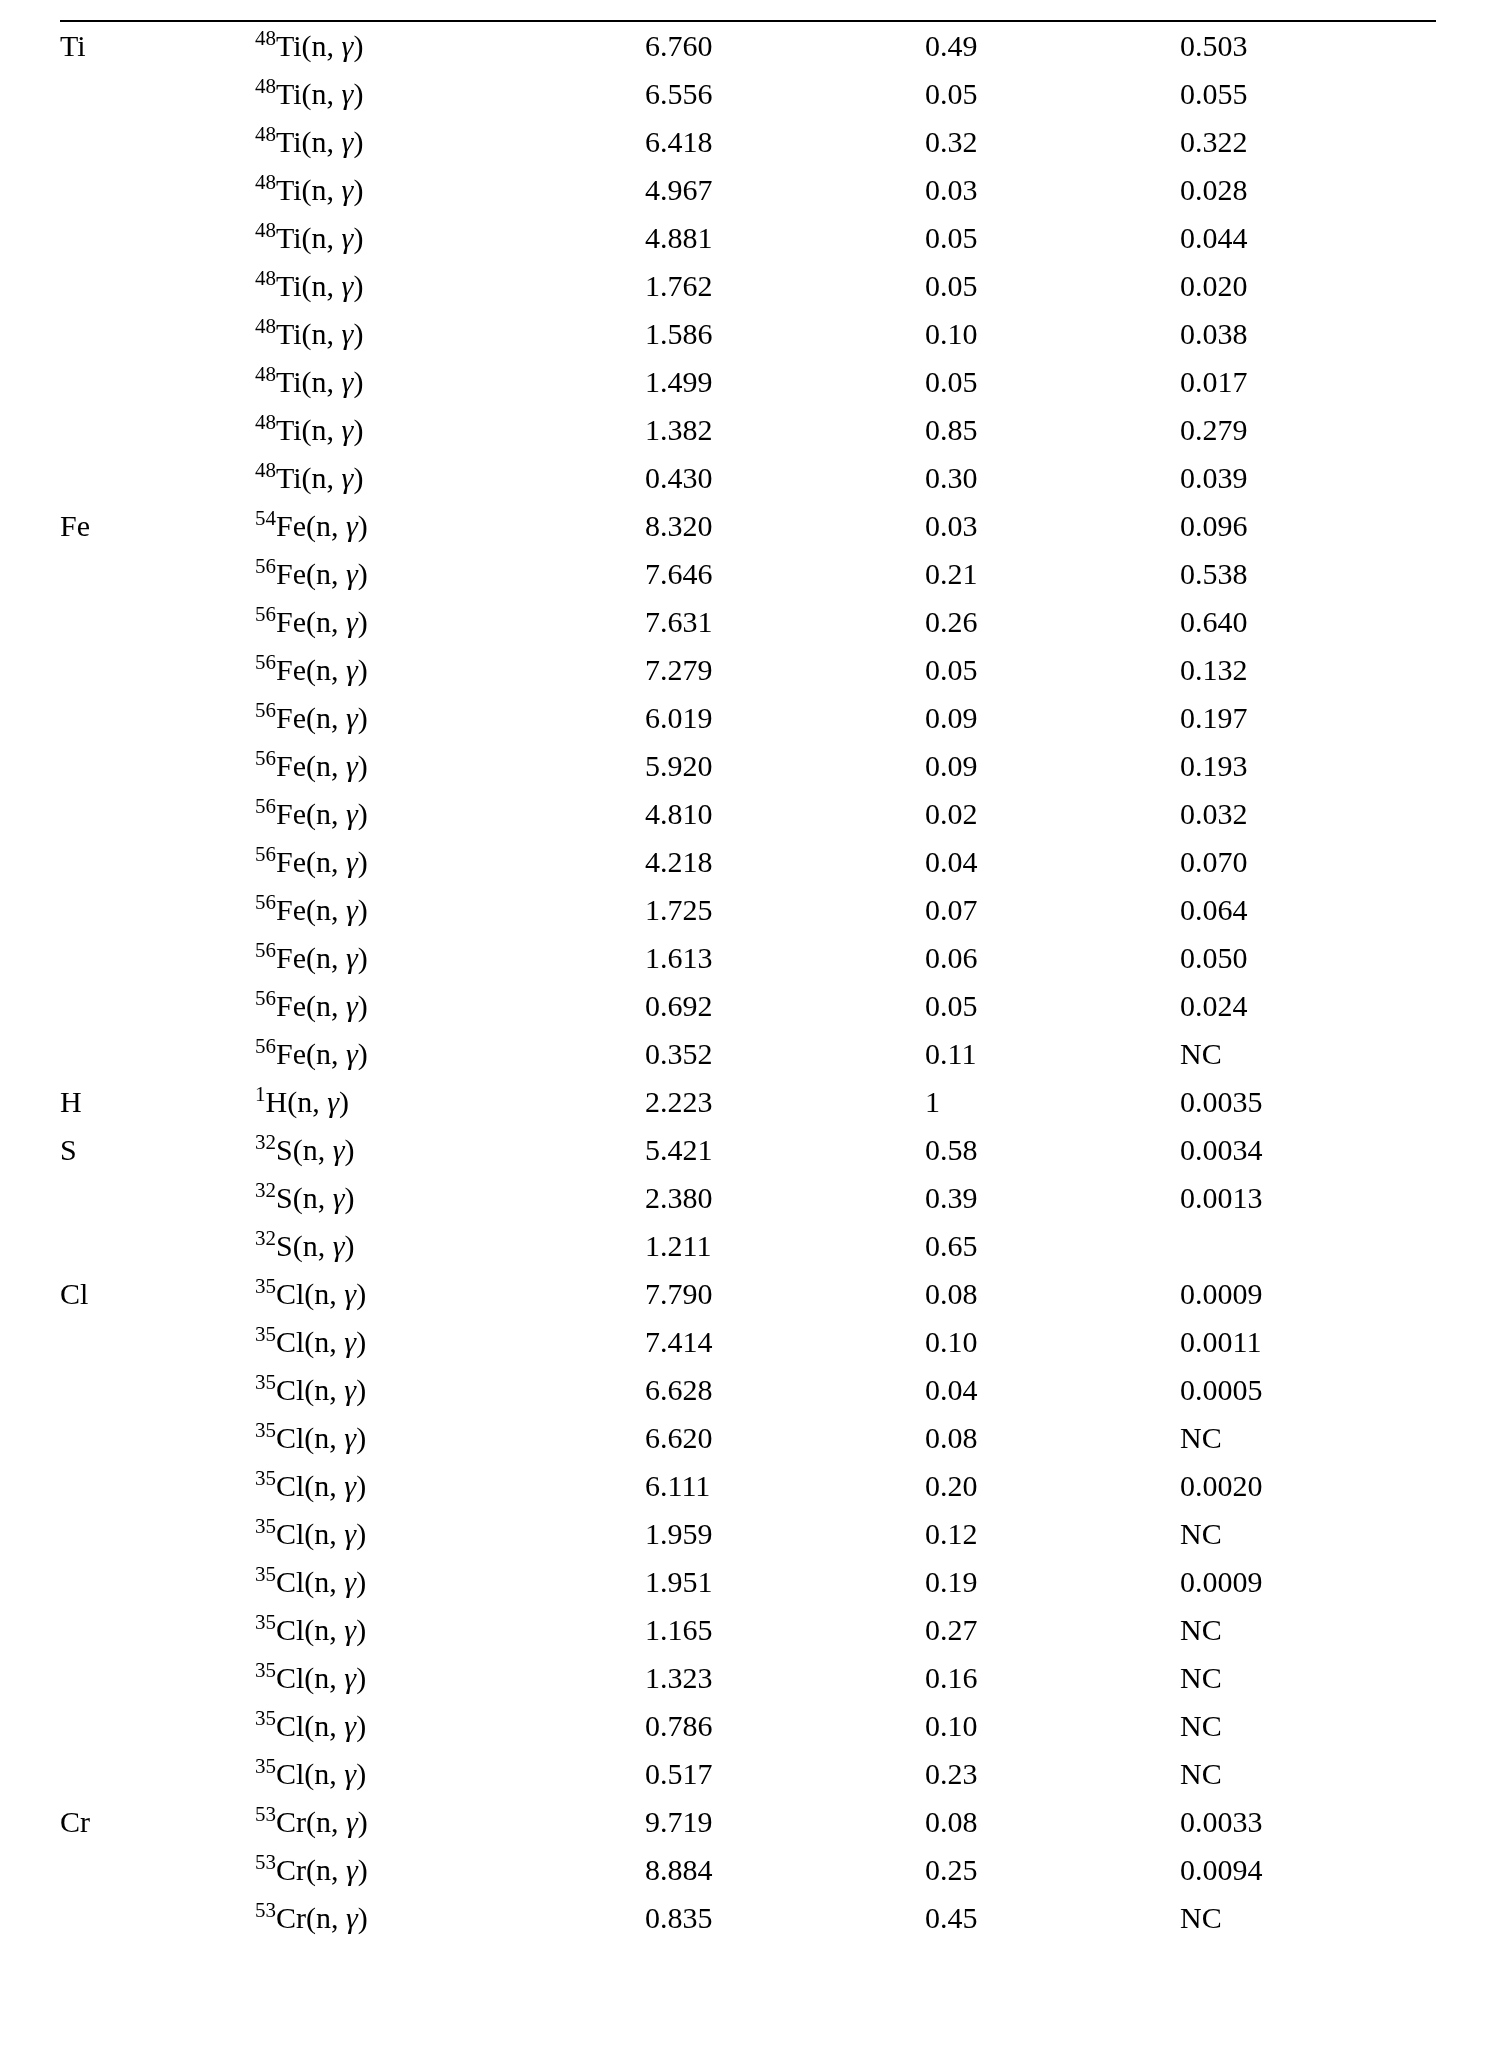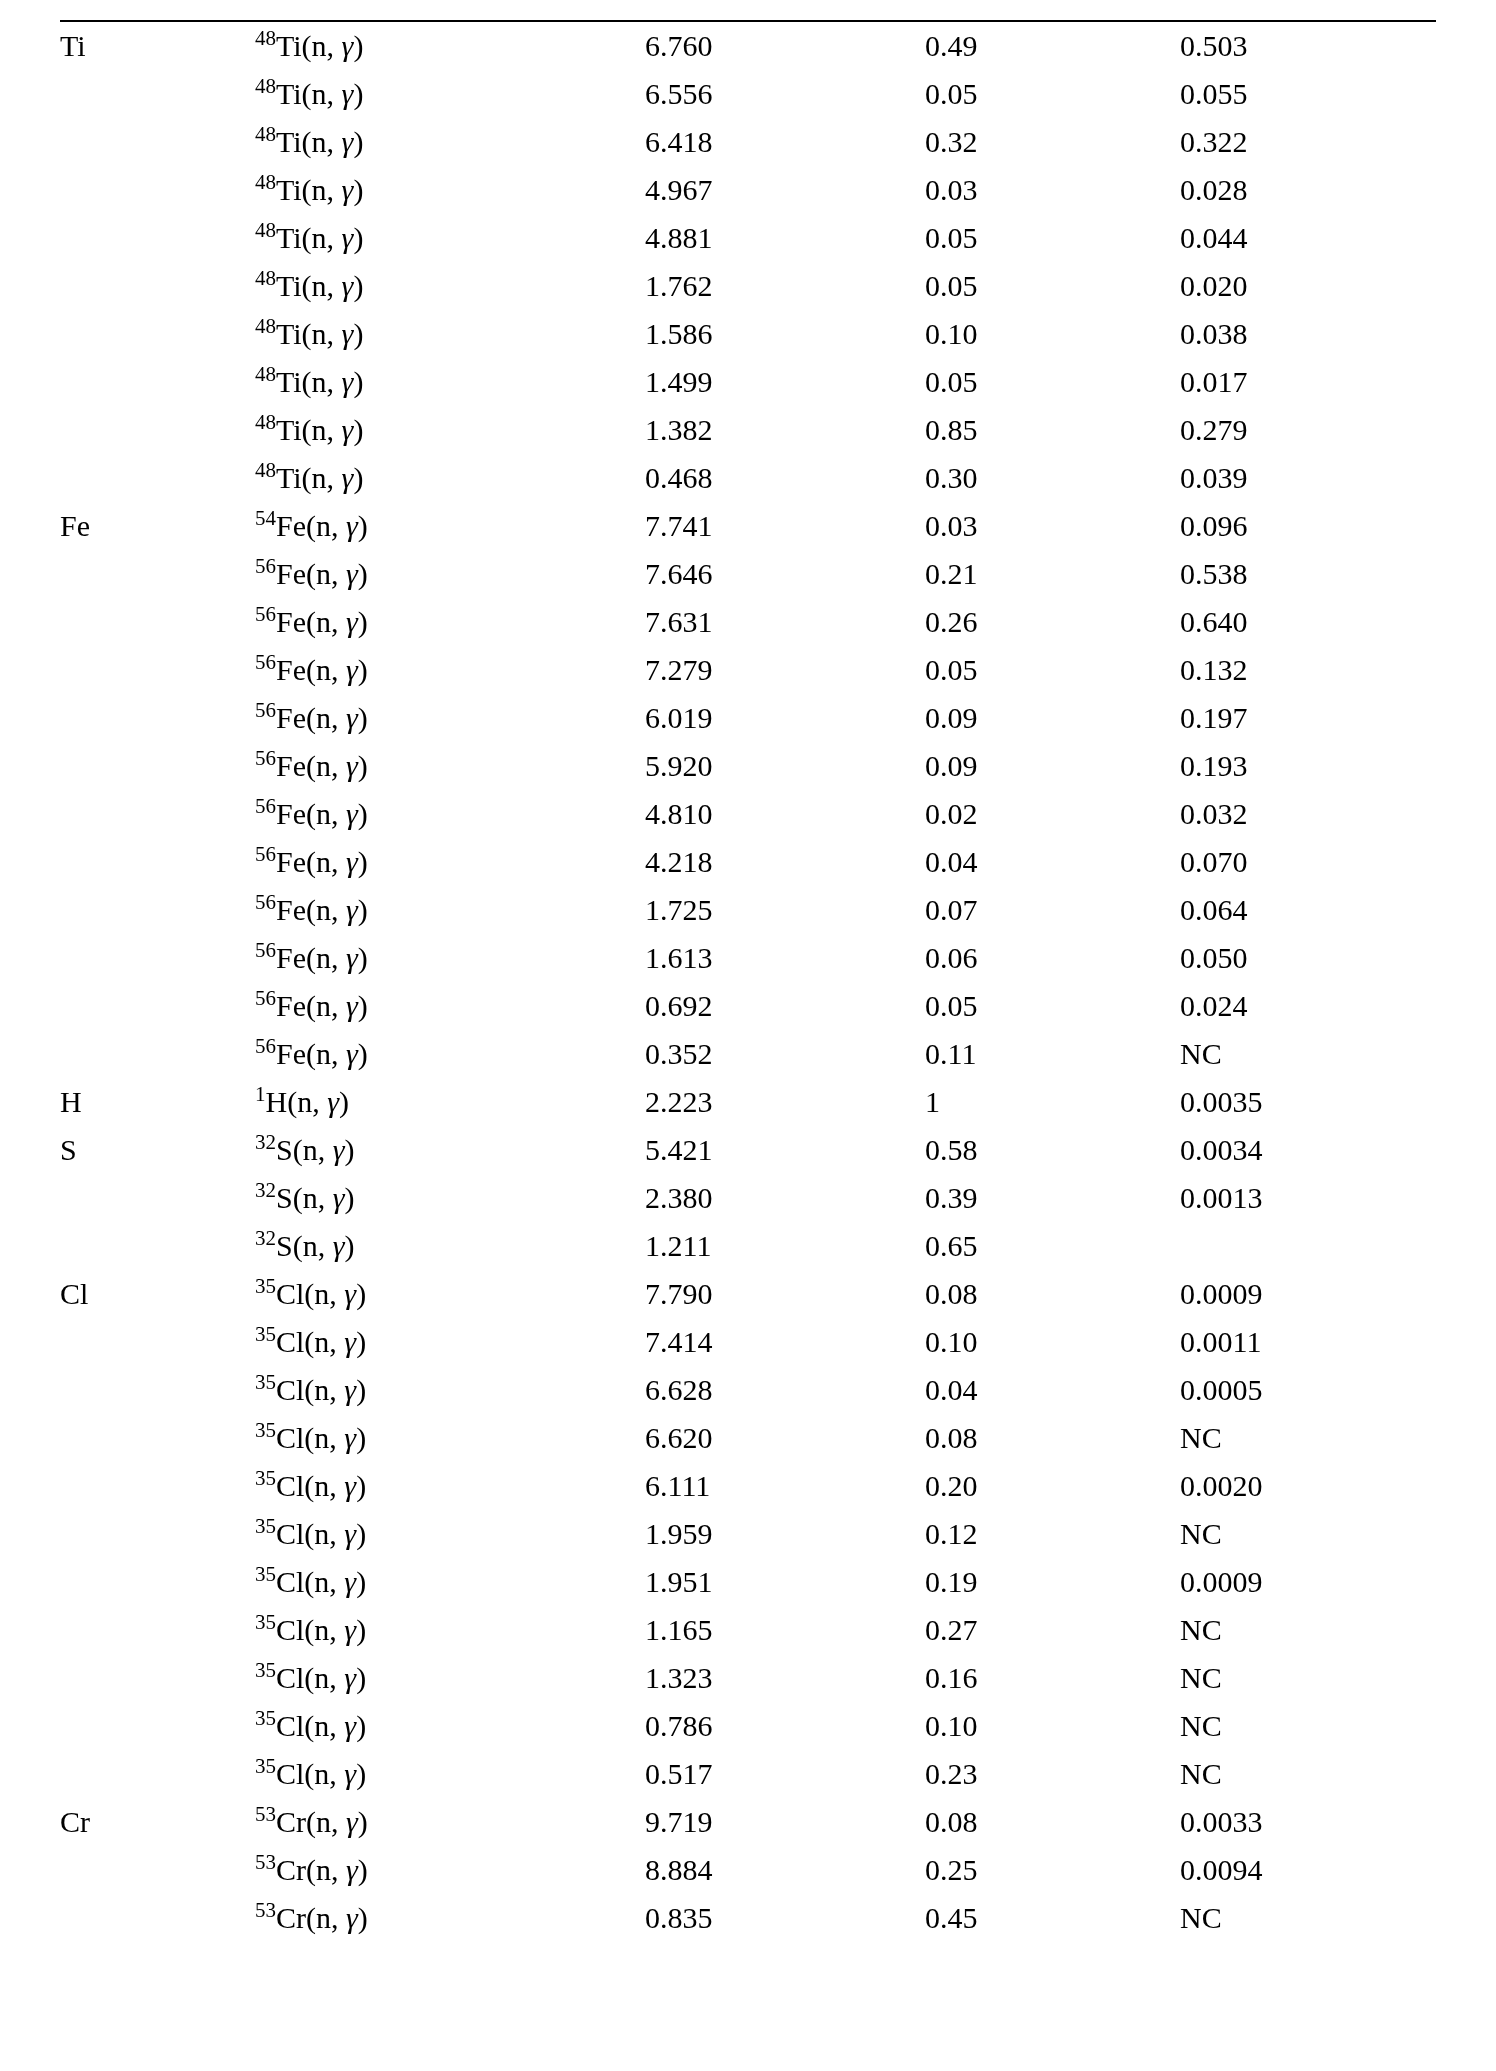--- a/index.html
+++ b/index.html
@@ -127,28 +127,28 @@
         <tr>
           <td></td>
           <td><sup>48</sup><span>Ti</span><span>(n, </span><span class="gamma">γ</span><span>)</span></td>
           <td>1.382</td>
           <td>0.85</td>
           <td>0.279</td>
         </tr>
         <tr>
           <td></td>
           <td><sup>48</sup><span>Ti</span><span>(n, </span><span class="gamma">γ</span><span>)</span></td>
-          <td>0.468</td>
+          <td>0.430</td>
           <td>0.30</td>
           <td>0.039</td>
         </tr>
         <tr>
           <td>Fe</td>
           <td><sup>54</sup><span>Fe</span><span>(n, </span><span class="gamma">γ</span><span>)</span></td>
-          <td>7.741</td>
+          <td>8.320</td>
           <td>0.03</td>
           <td>0.096</td>
         </tr>
         <tr>
           <td></td>
           <td><sup>56</sup><span>Fe</span><span>(n, </span><span class="gamma">γ</span><span>)</span></td>
           <td>7.646</td>
           <td>0.21</td>
           <td>0.538</td>
         </tr>

